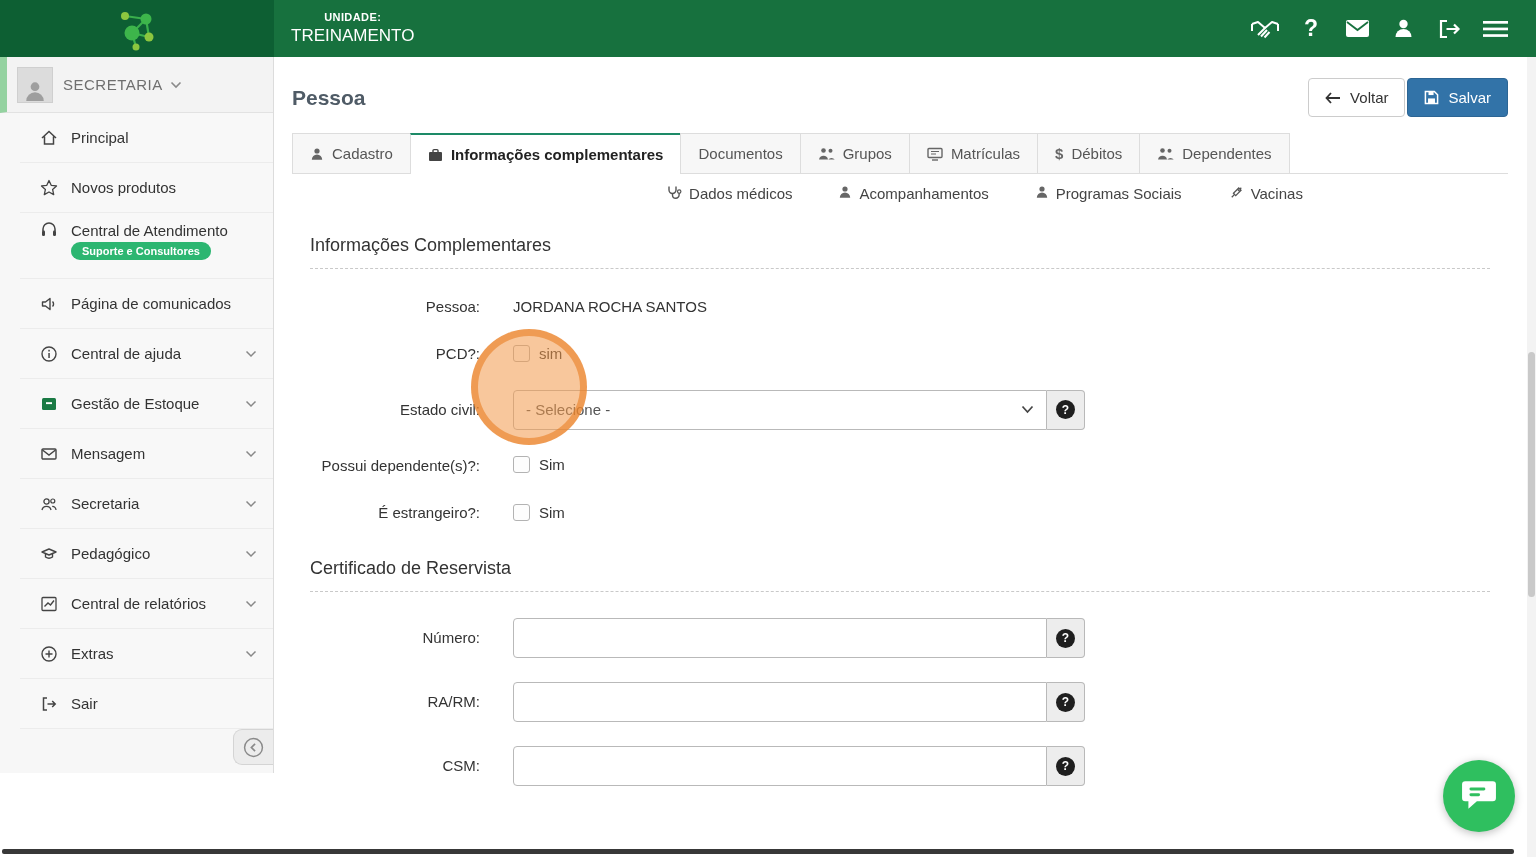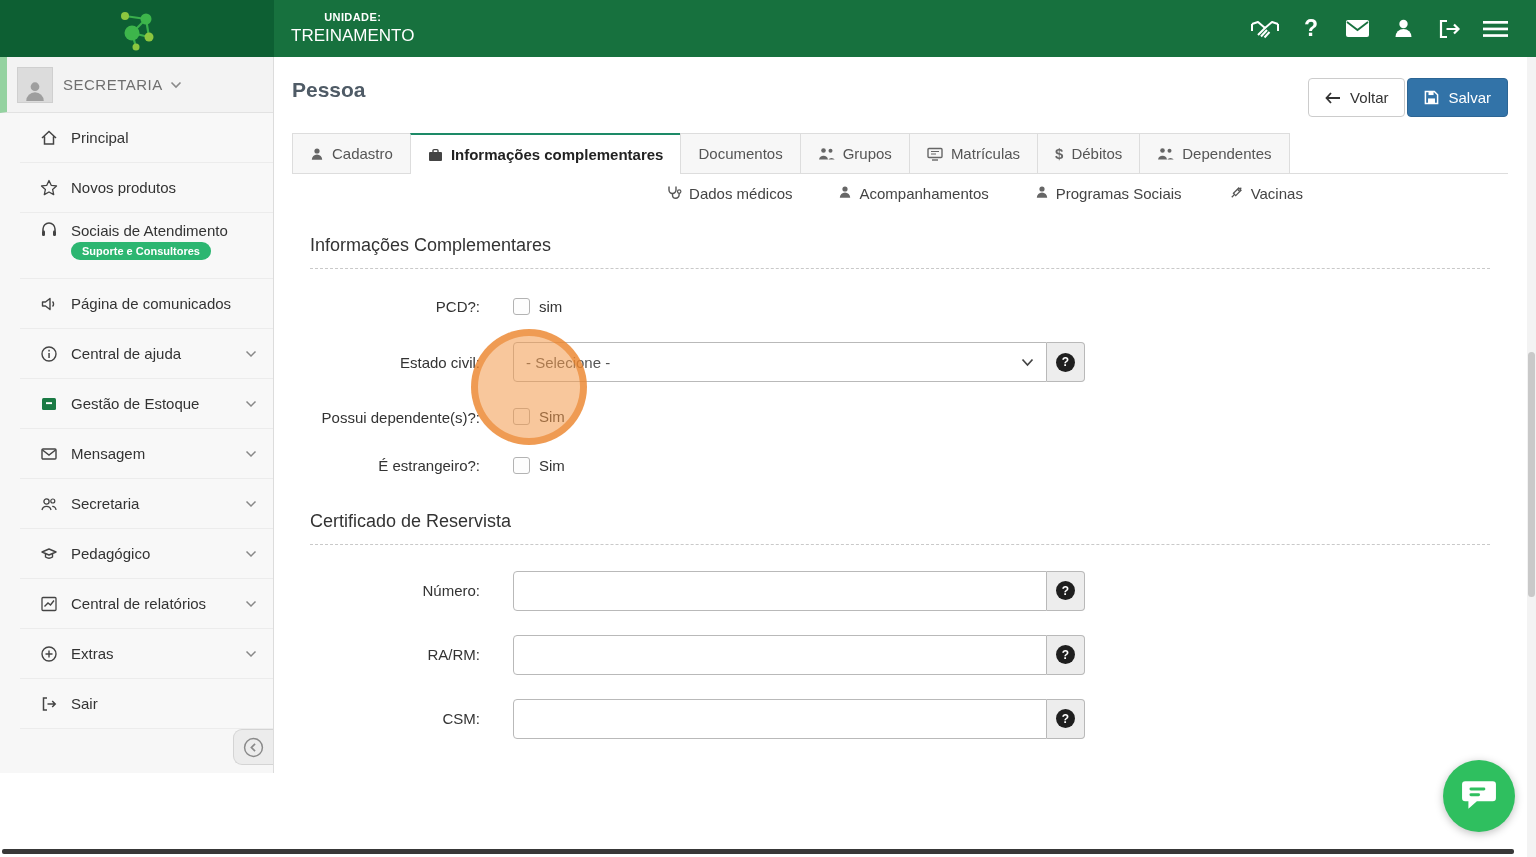--- a/index.html
+++ b/index.html
@@ -25,21 +25,21 @@
   .sitem { min-height:50px; display:flex; align-items:center; padding:0 16px; border-bottom:1px solid #ececec; font-size:15px; color:#333; cursor:pointer; background:#f8f8f8;margin-left:20px; }
   .sitem .sico { width:26px; display:flex; justify-content:center; margin-right:9px; flex:0 0 auto; }
   .sitem .chev { margin-left:auto; }
   .sitem.atendimento { display:block; padding:8px 16px 9px; min-height:66px; }
   .atendimento .toprow { display:flex; align-items:center; }
   .badge { display:inline-block; margin-left:35px; margin-top:3px; background:#2cb671; color:#fff; font-size:11px; font-weight:bold; padding:3px 11px; border-radius:10px; }
   .collapse-btn { position:absolute; right:0; top:672px; width:40px; height:36px; background:#ececec; border:1px solid #d4d4d4; border-right:none; border-radius:9px 0 0 9px; display:flex; align-items:center; justify-content:center; cursor:pointer; }
 
   
   .main { position:absolute; top:57px; left:275px; width:1261px; height:800px; background:#fff; overflow:hidden; z-index:5; }
-  .page-header { display:flex; align-items:flex-start; padding:21px 28px 16px 17px; }
+  .page-header { display:flex; align-items:center; padding:21px 28px 16px 17px; }
   .page-title { font-size:21px; font-weight:bold; color:#4f5b66; }
   .header-actions { margin-left:auto; display:flex; gap:2px; }
   .btn { display:inline-flex; align-items:center; gap:9px; height:39px; padding:0 16px; border-radius:4px; font-size:15px; cursor:pointer; }
   .btn-voltar { background:#fff; border:1px solid #ccc; color:#333; }
   .btn-salvar { background:#3273a8; border:1px solid #2c6594; color:#fff; }
 
   .tabsbar { margin:0 28px 0 17px; }
   .trow1 { display:flex; align-items:stretch; border-bottom:1px solid #ddd;text-align:center; }
   .tab { display:flex; align-items:center; gap:8px; padding:11px 17px; background:#f7f7f7; border:1px solid #ddd; border-bottom:none; color:#555; font-size:15px; cursor:pointer; white-space:nowrap; }
   .tab + .tab { margin-left:-1px; }
@@ -172,21 +172,21 @@
 
   <div class="sitem atendimento">
     <div class="toprow">
       <span class="sico">
         <svg width="18" height="18" viewBox="0 0 18 18">
             <path d="M3 10 V8 a6 6 0 0 1 12 0 v2" fill="none" stroke="#444" stroke-width="1.5"></path>
             <rect x="2" y="9.5" width="3" height="5.5" rx="1.2" fill="#444"></rect>
             <rect x="13" y="9.5" width="3" height="5.5" rx="1.2" fill="#444"></rect>
           </svg>
       </span>
-      <span>Sociais de Atendimento</span>
+      <span>Central de Atendimento</span>
     </div>
     <span class="badge">Suporte e Consultores</span>
   </div>
 
   <div class="sitem">
     <span class="sico">
       <svg width="18" height="18" viewBox="0 0 18 18">
           <path d="M2.5 7 v4 h3 l4.5 3.5 V3.5 L5.5 7 Z" fill="none" stroke="#444" stroke-width="1.4" stroke-linejoin="round"></path>
           <path d="M12.5 6.5 a3.5 3.5 0 0 1 0 5" fill="none" stroke="#444" stroke-width="1.4"></path>
         </svg>
@@ -449,20 +449,24 @@
         </span>
         <span>Vacinas</span>
       </div>
     </div>
   </div>
 
   <div class="content">
 
     <div class="sec-title">Informações Complementares</div>
 
+    <div class="frow">
+      <div class="flabel">Pessoa:</div>
+      <div class="fstatic">JORDANA ROCHA SANTOS</div>
+    </div>
 
     <div class="frow">
       <div class="flabel">PCD?:</div>
       <div class="chkwrap">
         <span class="check"></span>
         <span class="chk-label">sim</span>
       </div>
     </div>
 
     <div class="frow">

